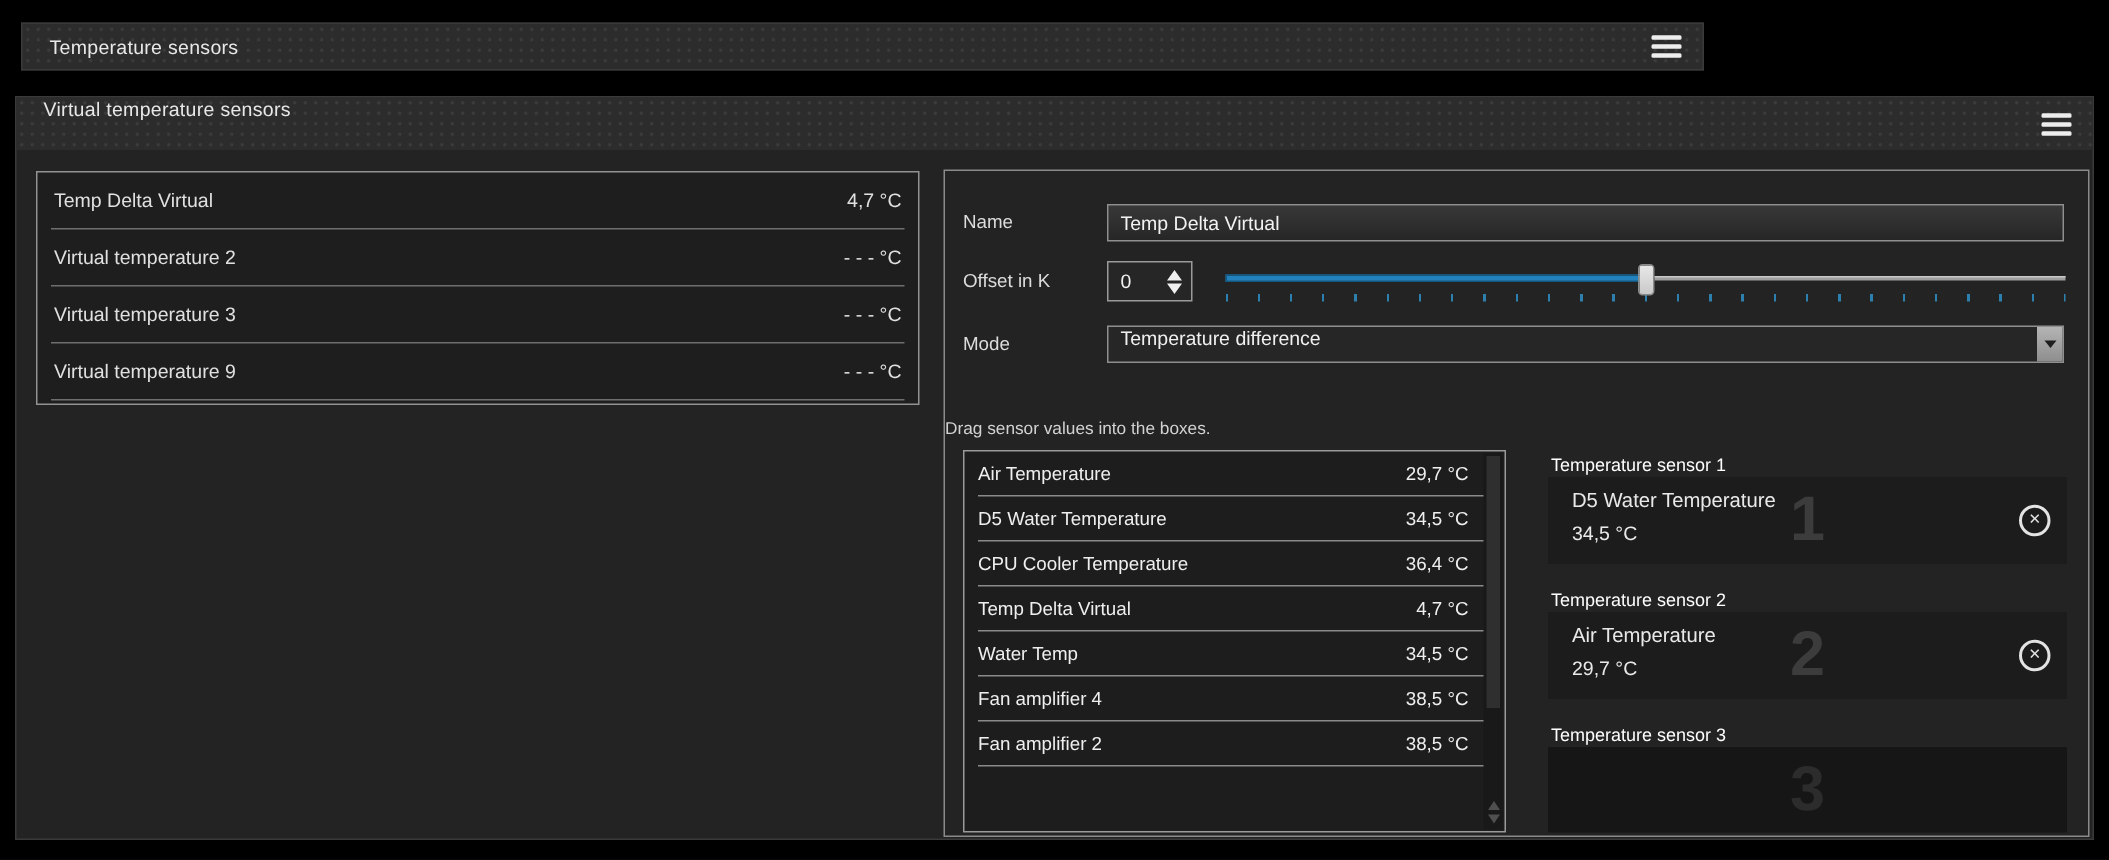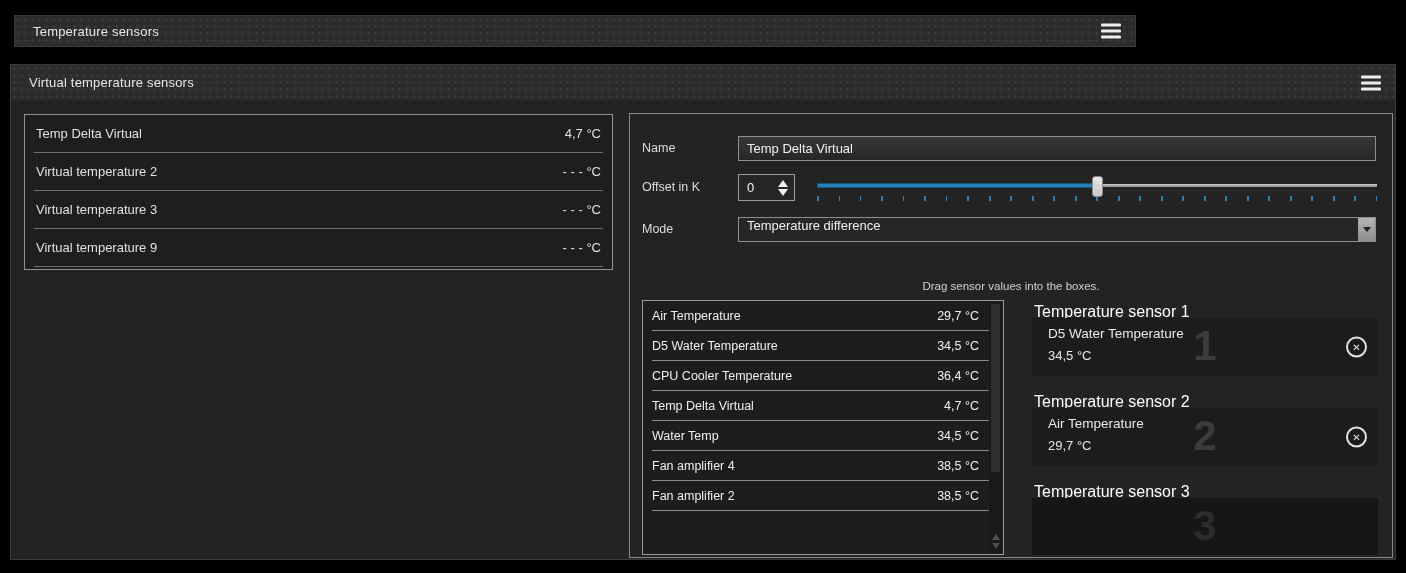--- a/index.html
+++ b/index.html
@@ -25,21 +25,21 @@
     width:20px; height:15px; cursor:pointer; display:flex; flex-direction:column; justify-content:space-between;
   }
   .hamburger i { display:block; height:3px; background:#ededed; border-radius:1px; }
   
   .panel {
     position:absolute; left:10px; top:64px; width:1386px; height:496px;
     background:#232323; border:1px solid #3a3a3a;
   }
   .panel-header {
     position:absolute; left:0; top:0; right:0; height:35px;
-    display:flex; align-items:center;
+    display:flex; 
   }
   
   .vlist {
     position:absolute; left:13px; top:49px; width:589px; height:156px;
     border:1px solid #929292; background:#1e1e1e;
   }
   .vrow {
     height:38px; margin:0 9px; display:flex; align-items:center; justify-content:space-between;
     border-bottom:1px solid #6e6e6e; font-size:13px; color:#e0e0e0; cursor:pointer;
   }
@@ -85,40 +85,40 @@
     background:#262626; border:1px solid #8f8f8f; display:flex; cursor:pointer;
   }
   .select .sel-text { flex:1; padding-left:8px; font-size:13px; color:#f0f0f0; }
   .select .sel-btn {
     width:17px; align-self:stretch; background:linear-gradient(#b4b4b4,#8e8e8e);
     display:flex; align-items:center; justify-content:center;
   }
   .sel-btn .tri { width:0; height:0; border-left:4px solid transparent; border-right:4px solid transparent; border-top:5px solid #1e1e1e; }
   
   .ds-title { position:absolute; left:0; right:0; top:143px; text-align:center; font-size:15.5px; color:#e9e9e9; }
-  .ds-sub   { position:absolute; left:0; right:0; top:166px; text-align:center; font-size:11.5px; color:#d2d2d2; }
+  .ds-sub   { position:absolute; left:0; right:0; top:166px; font-size:11.5px; color:#d2d2d2; }
   
   .slist {
     position:absolute; left:12px; top:186px; width:362px; height:255px;
     border:1px solid #9a9a9a; background:#1d1d1d;
   }
   .srow {
     height:30px; margin:0 8px 0 9px; padding-right:16px;
     display:flex; align-items:center; justify-content:space-between;
     border-bottom:1px solid #8a8a8a; font-size:12.5px; color:#efefef; cursor:grab;
   }
   
   .sbar { position:absolute; top:1px; right:1px; bottom:1px; width:13px; background:#191919; }
   .sbar .sthumb { position:absolute; top:2px; left:2px; width:9px; height:168px; background:#2f2f2f; cursor:grab; }
   .sbar .sarrows { position:absolute; bottom:4px; left:0; width:13px; display:flex; flex-direction:column; align-items:center; gap:3px; }
   .sarrows .su { width:0; height:0; border-left:4px solid transparent; border-right:4px solid transparent; border-bottom:6px solid #4f4f4f; cursor:pointer; }
   .sarrows .sd { width:0; height:0; border-left:4px solid transparent; border-right:4px solid transparent; border-top:6px solid #4f4f4f; cursor:pointer; }
   
   .slots { position:absolute; left:402px; top:186px; width:346px; }
-  .slot-label { position:absolute; left:2px; font-size:16px; color:#fdfdfd; }
+  .slot-label { position:absolute; left:2px; font-size:12px; color:#fdfdfd; }
   .slot-box { position:absolute; left:0; width:346px; height:58px; background:#1c1c1c; }
   .slot-box.empty { background:#161616; height:57px; }
   .slot-name { position:absolute; left:16px; top:8px; font-size:13.5px; color:#e9e9e9; }
   .slot-val  { position:absolute; left:16px; top:30px; font-size:13px; color:#e9e9e9; }
   .watermark {
     position:absolute; left:0; right:0; top:50%; transform:translateY(-52%);
     text-align:center; font-size:42px; font-weight:bold; color:#3c3c3c; pointer-events:none;
   }
   .slot-box.empty .watermark { color:#2c2c2c; }
   .remove-btn {

